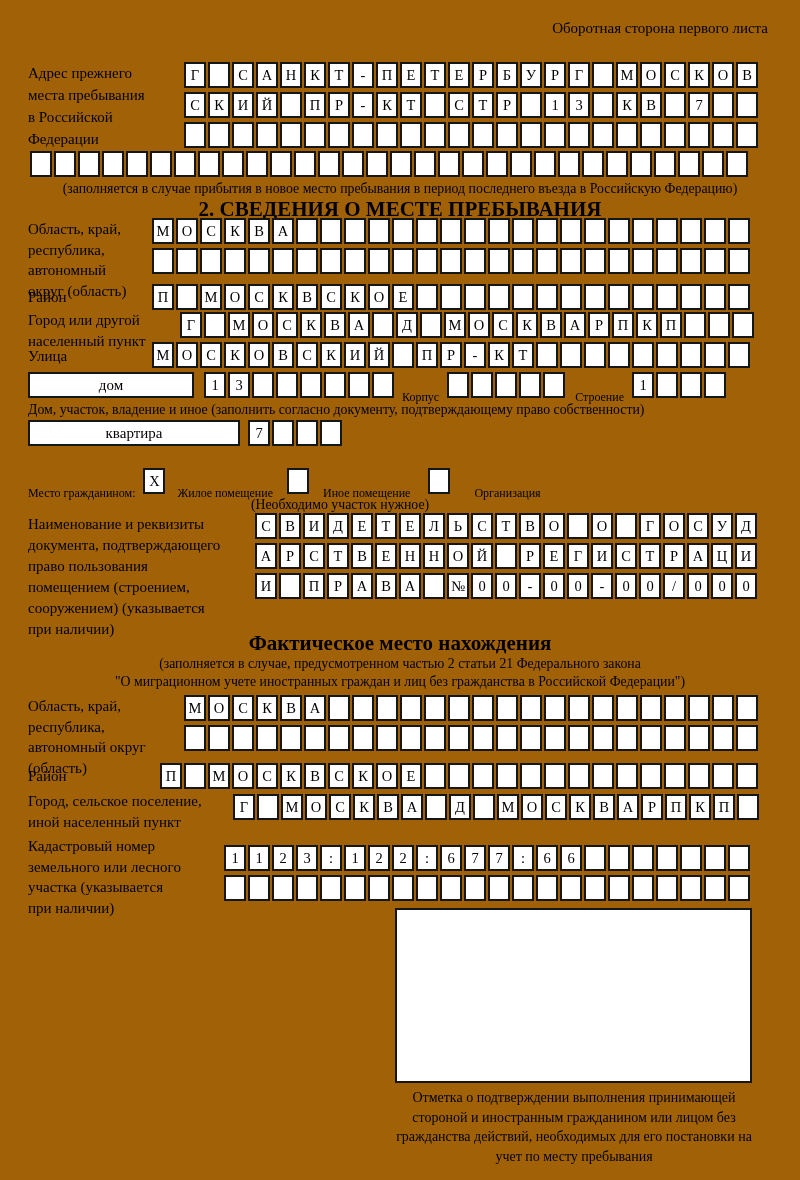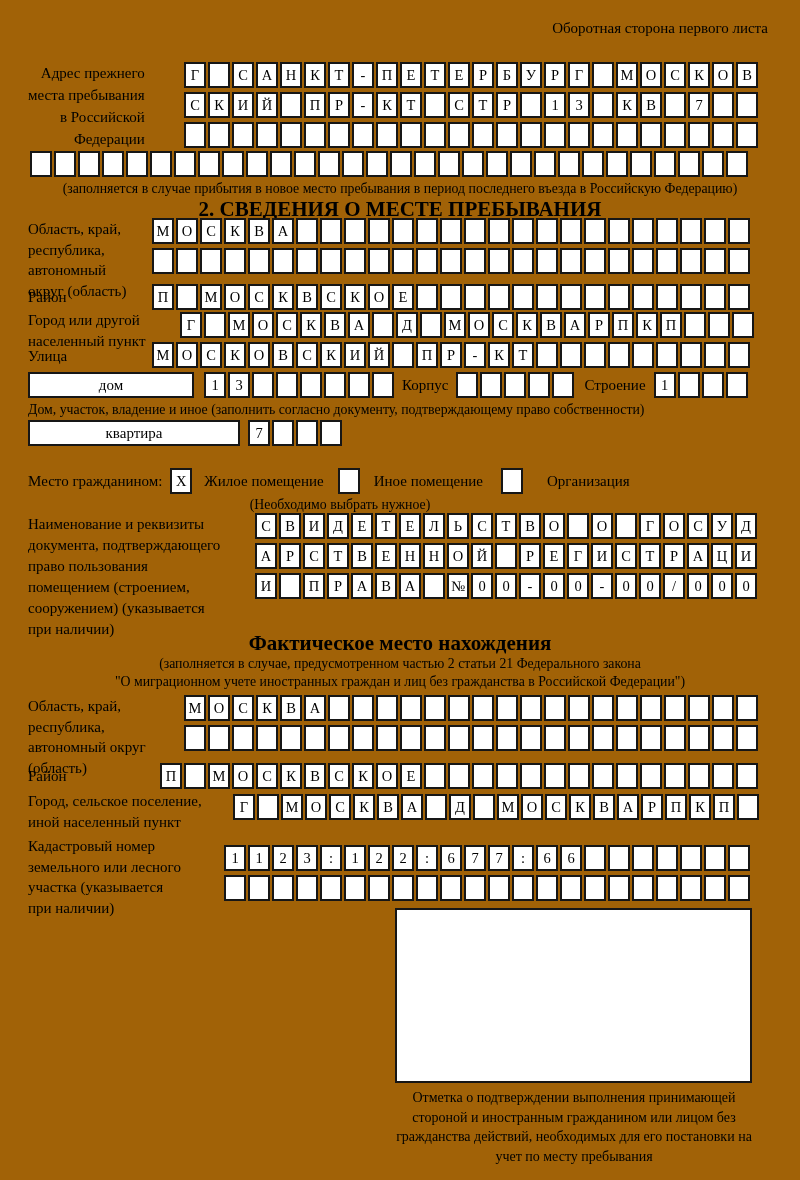--- a/index.html
+++ b/index.html
@@ -1,27 +1,27 @@
 <!DOCTYPE html>
 <html><head>
 <meta charset="utf-8">
 <style>
   html,body{margin:0;padding:0;background:#fff;}
   .page{position:relative;width:800px;height:1180px;background:#a16207;color:#000;
         font-family:"Liberation Serif","DejaVu Serif",serif;overflow:hidden;}
   .abs{position:absolute;}
   .lbl{font-size:15px;line-height:21px;white-space:pre-line;}
   .lh20{line-height:20.5px;}
-  .lh22{line-height:22px;text-align:right;}
+  .lh22{line-height:22px;}
   .cells{display:flex;}
   .cell{flex:0 0 auto;width:18px;height:22px;border:2px solid #161616;margin-right:2px;
         text-align:center;font-size:14.5px;line-height:22px;background:#fff;}
   .wbox{display:inline-block;height:22px;border:2px solid #161616;text-align:center;
         font-size:15px;line-height:22px;background:#fff;}
-  .inl{font-size:15px;line-height:26px;white-space:nowrap;}
+  .inl{font-size:12px;line-height:26px;white-space:nowrap;margin-top:12px;}
   .cap{font-size:13.8px;line-height:17px;}
   .center{left:0;width:800px;text-align:center;}
   .ttl{font-weight:bold;font-size:21px;}
   .row{display:flex;align-items:flex-start;}
   .stamp{border:2px solid #161616;background:#fff;}
 </style>
 </head>
 <body>
 
 <div class="page">
@@ -334,21 +334,21 @@
 
   <div class="abs row" style="left:28px;top:468px">
     <span class="inl">Место гражданином:</span>
     <span class="cell" style="margin-left:8px">X</span>
     <span class="inl" style="margin-left:10px">Жилое помещение</span>
     <span class="cell" style="margin-left:14px"></span>
     <span class="inl" style="margin-left:12px">Иное помещение</span>
     <span class="cell" style="margin-left:18px"></span>
     <span class="inl" style="margin-left:22px">Организация</span>
   </div>
-  <div class="abs cap" style="left:60px;top:496px;width:560px;text-align:center">(Необходимо выбрать нужное)</div>
+  <div class="abs cap" style="left:60px;top:496px;width:560px;text-align:center">(Необходимо участок нужное)</div>
 
   <div class="abs lbl" style="left:28px;top:514px">Наименование и реквизиты
 документа, подтверждающего
 право пользования
 помещением (строением,
 сооружением) (указывается
 при наличии)</div>
   <div class="abs cells" style="left:255px;top:513px">
       <span class="cell">С</span>
       <span class="cell">В</span>

